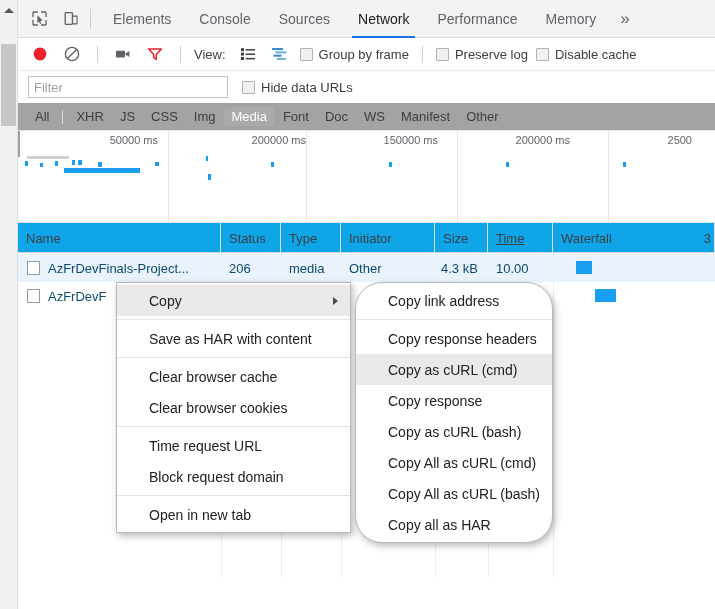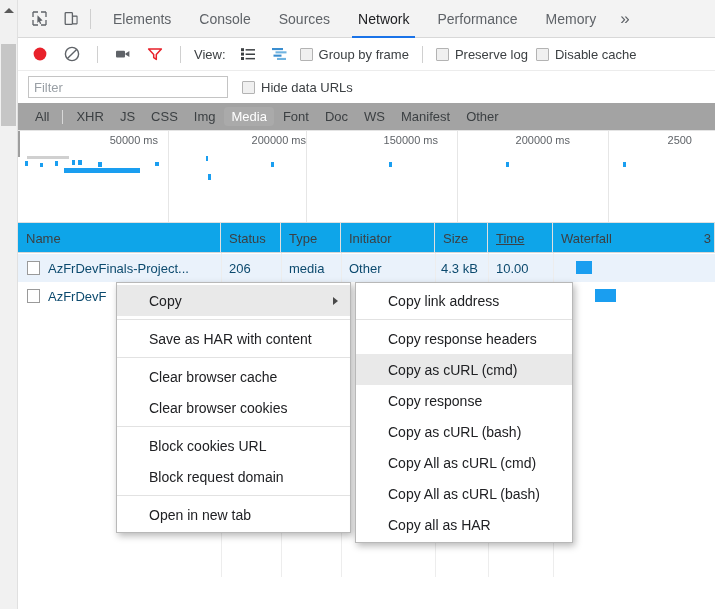--- a/index.html
+++ b/index.html
@@ -397,32 +397,32 @@
         </div>
         <div class="msep"></div>
         <div class="mi">
           <span>Clear browser cache</span>
         </div>
         <div class="mi">
           <span>Clear browser cookies</span>
         </div>
         <div class="msep"></div>
         <div class="mi">
-          <span>Block cookies URL</span>
+          <span>Time request URL</span>
         </div>
         <div class="mi">
           <span>Block request domain</span>
         </div>
         <div class="msep"></div>
         <div class="mi">
           <span>Open in new tab</span>
         </div>
       </div>
 
-    <div class="menu" id="submenu" style="left:337px; top:282px; width:218px;">
+    <div class="menu" id="submenu" style="left:337px; top:282px; width:198px;border-radius:27px;">
         <div class="mi">
           <span>Copy link address</span>
         </div>
         <div class="msep"></div>
         <div class="mi">
           <span>Copy response headers</span>
         </div>
         <div class="mi hl">
           <span>Copy as cURL (cmd)</span>
         </div>

